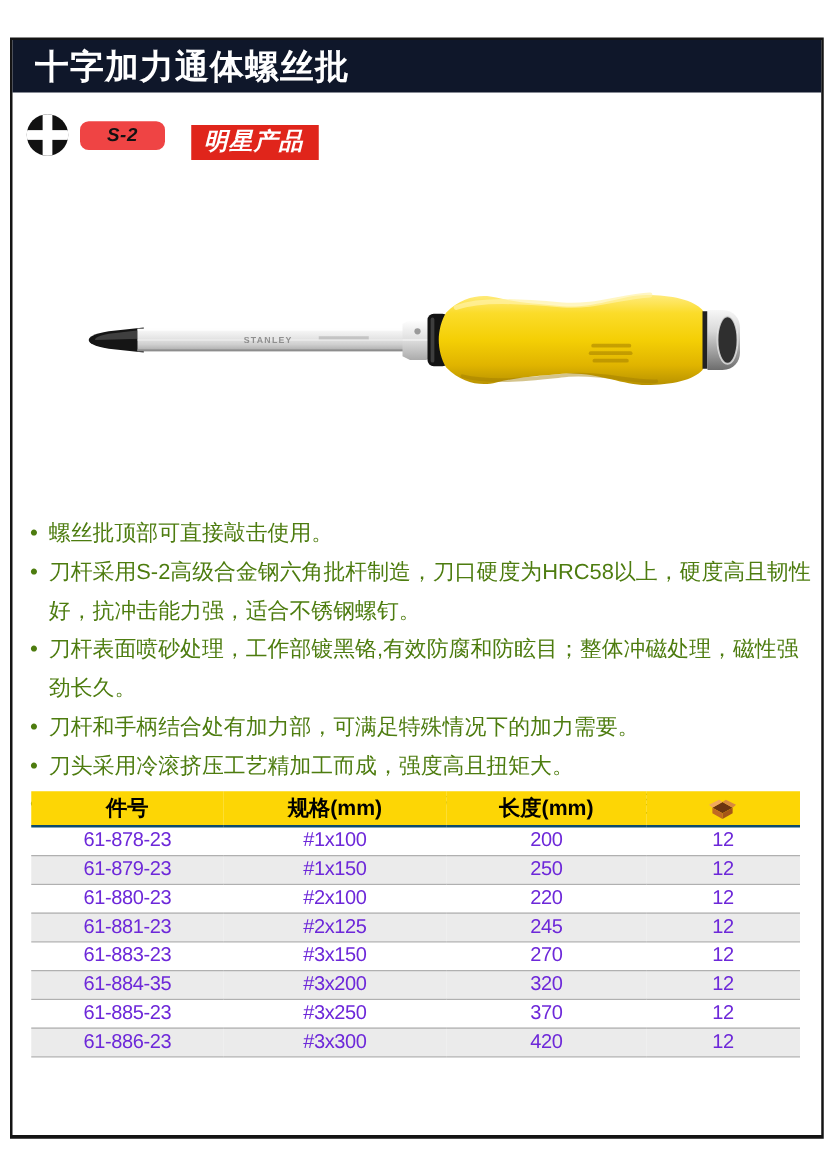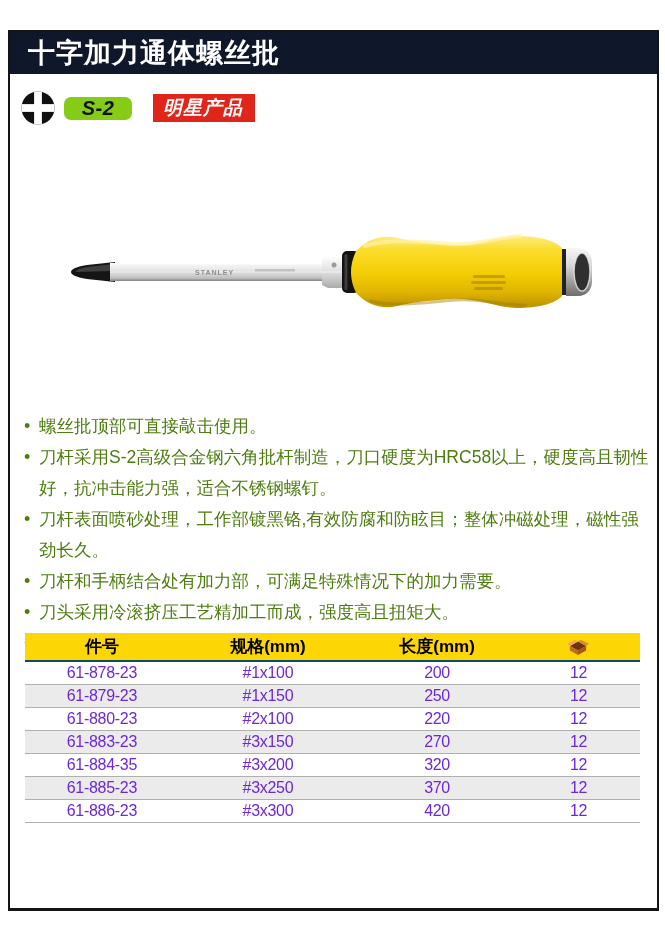--- a/index.html
+++ b/index.html
@@ -9,24 +9,24 @@
   .page-box { position:absolute; left:8px; top:30px; width:651px; height:881px;
     background:#fff; border:2px solid #141414; border-bottom-width:3px; }
 
   .title-bar { position:absolute; top:0; left:0; right:0; height:42px;
     background:#0f172a; color:#fff; font-size:27px; font-weight:bold;
     line-height:42px; padding-left:18px; letter-spacing:1px; }
 
   .badge-row { position:absolute; top:58px; left:11px; height:36px;
     display:flex; align-items:center; }
   .phillips-icon { width:34px; height:34px; display:block; }
-  .s2-badge { margin-left:9px; width:68px; height:23px; background:#84cc16;
-    border-radius:7px; color:#111; font-size:20px; font-weight:bold;
+  .s2-badge { margin-left:9px; width:68px; height:23px; background:#ef4444;
+    border-radius:7px; color:#111; font-size:15px; font-weight:bold;
     font-style:italic; text-align:center; line-height:23px; letter-spacing:.5px; }
-  .star-badge { margin-left:14px; height:16px; display:flex; align-items:center; }
+  .star-badge { margin-left:14px; height:16px; display:flex; align-items:flex-start; }
   .star-badge .stripe { width:7px; background:#fdd605; }
   .star-badge .red { background:#e0251b; color:#fff; font-size:19px;
     font-weight:bold; font-style:italic; line-height:28px; padding:0 12px 0 10px;
     letter-spacing:1px; }
 
   .product-figure { position:absolute; top:183px; left:55px; width:560px; height:115px; }
 
   .features { position:absolute; top:379px; left:12px; width:628px; list-style:none; }
   .features li { font-size:17.5px; line-height:31px; color:#4d7c0f;
     padding-left:17px; position:relative; }
@@ -200,20 +200,26 @@
         <td>250</td>
         <td>12</td>
       </tr>
       <tr>
         <td>61-880-23</td>
         <td>#2x100</td>
         <td>220</td>
         <td>12</td>
       </tr>
       <tr>
+        <td>61-881-23</td>
+        <td>#2x125</td>
+        <td>245</td>
+        <td>12</td>
+      </tr>
+      <tr>
         <td>61-883-23</td>
         <td>#3x150</td>
         <td>270</td>
         <td>12</td>
       </tr>
       <tr>
         <td>61-884-35</td>
         <td>#3x200</td>
         <td>320</td>
         <td>12</td>

